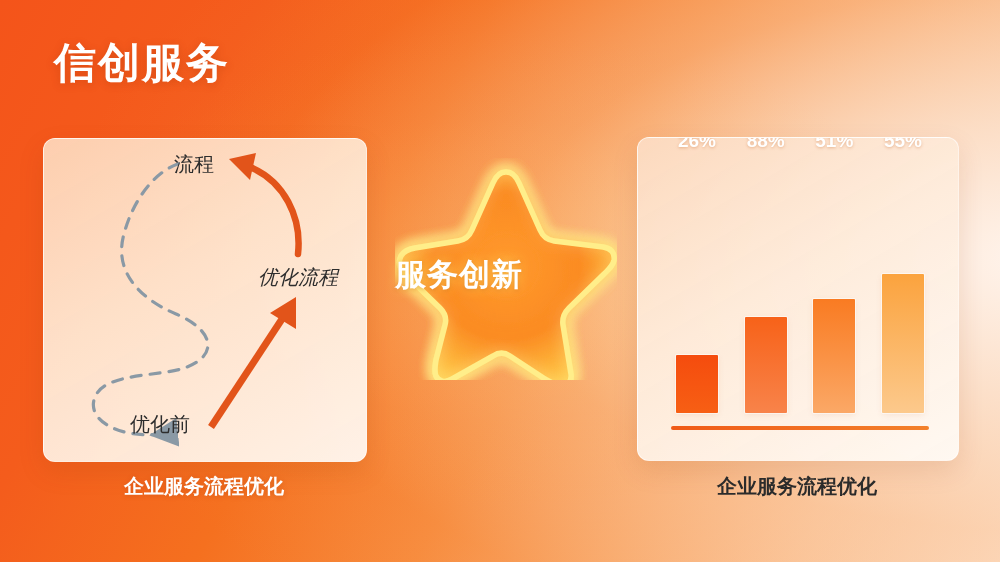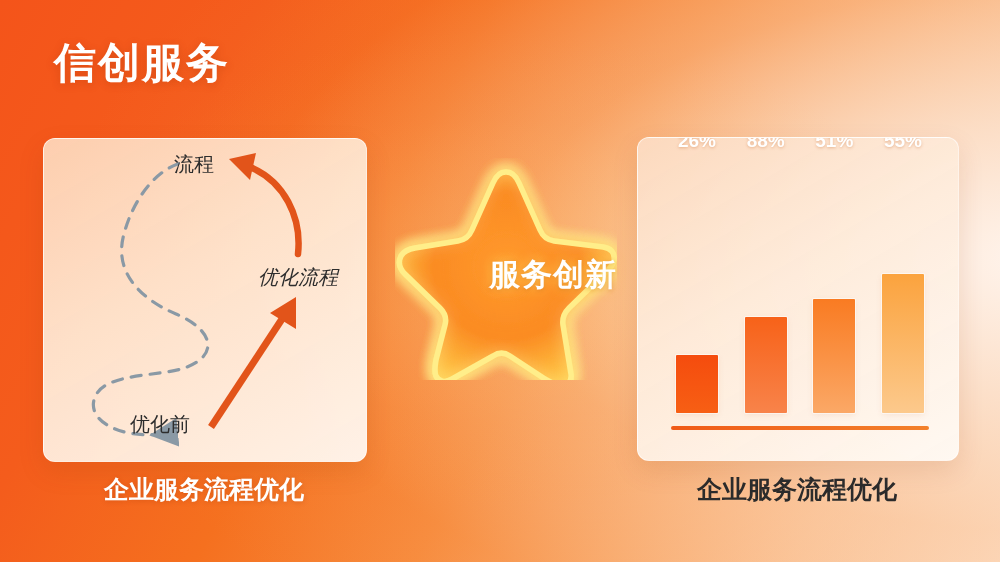--- a/index.html
+++ b/index.html
@@ -59,21 +59,21 @@
     left: 637px;
     top: 137px;
     width: 320px;
     height: 322px;
     background: linear-gradient(150deg, rgba(252,220,195,0.92) 0%, rgba(254,236,220,0.95) 45%, rgba(255,249,243,0.97) 100%);
   }
 
   .caption {
     position: absolute;
     text-align: center;
-    font-size: 25px;
+    font-size: 20px;
     font-weight: 700;
     z-index: 6;
   }
   .caption-left {
     left: 43px;
     top: 473px;
     width: 322px;
     color: #ffffff;
     text-shadow: 0 1px 5px rgba(165,55,10,0.32);
   }
@@ -154,21 +154,21 @@
     top: 158px;
     width: 222px;
     height: 222px;
     z-index: 5;
   }
   .star-text {
     position: absolute;
     left: 0;
     top: 96px;
     width: 222px;
-    text-align: right;
+    text-align: left;
     font-size: 31px;
     font-weight: 700;
     color: #ffffff;
     letter-spacing: 1px;
     text-shadow: 0 0 12px rgba(255,210,90,0.9), 0 1px 4px rgba(190,80,10,0.45);
     z-index: 3;
   }
 </style>
 </head>
 <body>

